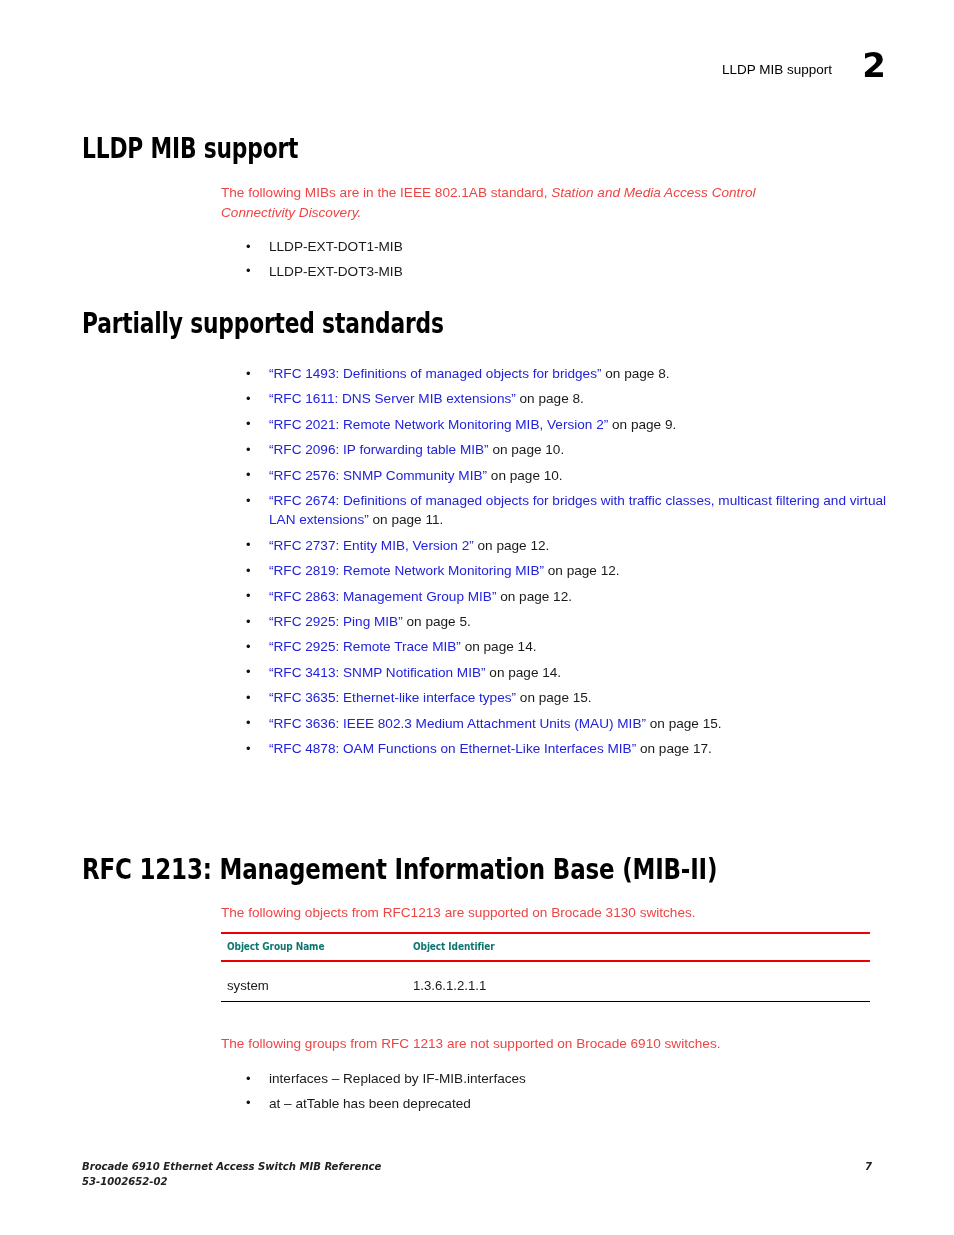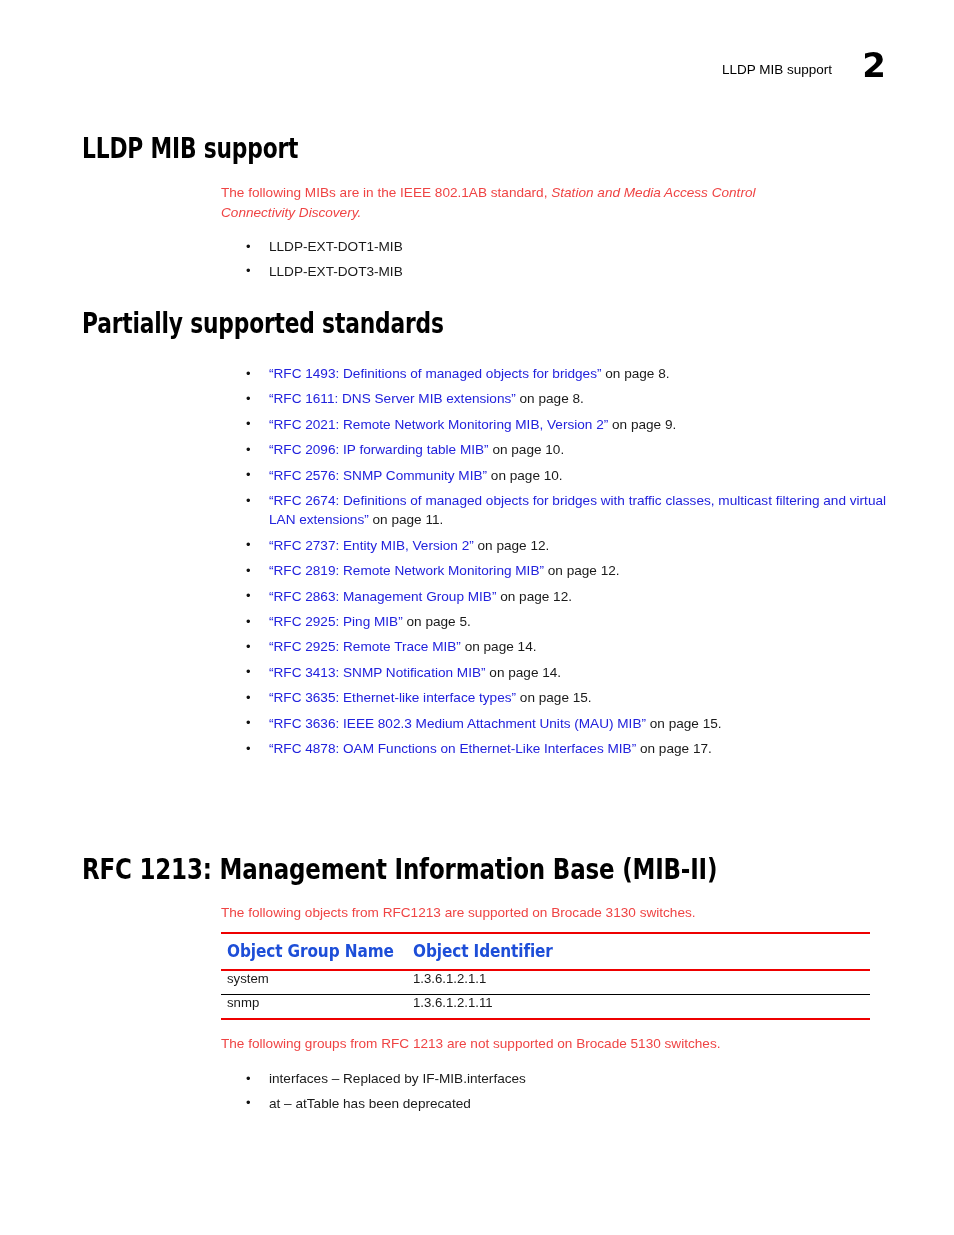--- a/index.html
+++ b/index.html
@@ -120,30 +120,30 @@
     width: 649px;
     table-layout: fixed;
   }
   table.objtable col.c1 { width: 186px; }
   table.objtable col.c2 { width: 463px; }
   table.objtable th {
     text-align: left;
     font-family: "DejaVu Sans Condensed", "Liberation Sans Narrow", "Liberation Sans", sans-serif;
     font-stretch: condensed;
     font-weight: 700;
-    font-size: 17px;
+    font-size: 10px;
     padding: 7px 0 8px 6px;
     border-top: 2.1px solid #ee0000;
     border-bottom: 2.1px solid #ee0000;
-    color: #1d4ed8;
+    color: #0f766e;
     letter-spacing: -0.1px;
   }
   table.objtable td {
     font-size: 13.2px;
-    padding: 0 0 8px 6px;
+    padding: 16px 0 8px 6px;
     color: #1a1a1a;
     border-bottom: 1.1px solid #000000;
   }
   table.objtable tr.last-row td {
     border-bottom: 2.1px solid #ee0000;
   }
 
   
   .page-footer {
     position: absolute;
@@ -222,29 +222,32 @@
         <tr>
           <th>Object Group Name</th>
           <th>Object Identifier</th>
         </tr>
       </thead>
       <tbody>
         <tr>
           <td>system</td>
           <td>1.3.6.1.2.1.1</td>
         </tr>
-        <tr class="last-row">
-          <td>snmp</td>
-          <td>1.3.6.1.2.1.11</td>
-        </tr>
       </tbody>
     </table>
   </div>
 
-  <div class="body-text" style="top:1034px;">The following groups from RFC 1213 are not supported on Brocade 5130 switches.</div>
+  <div class="body-text" style="top:1034px;">The following groups from RFC 1213 are not supported on Brocade 6910 switches.</div>
 
   <ul class="blist" style="top:1061px;">
     <li>interfaces – Replaced by IF-MIB.interfaces</li>
     <li>at – atTable has been deprecated</li>
   </ul>
 
+  <div class="page-footer">
+    <div class="foot-line">
+      <span>Brocade 6910 Ethernet Access Switch MIB Reference</span>
+      <span class="folio">7</span>
+    </div>
+    <div class="foot-line">53-1002652-02</div>
+  </div>
 
 </div>
 
 </body></html>

